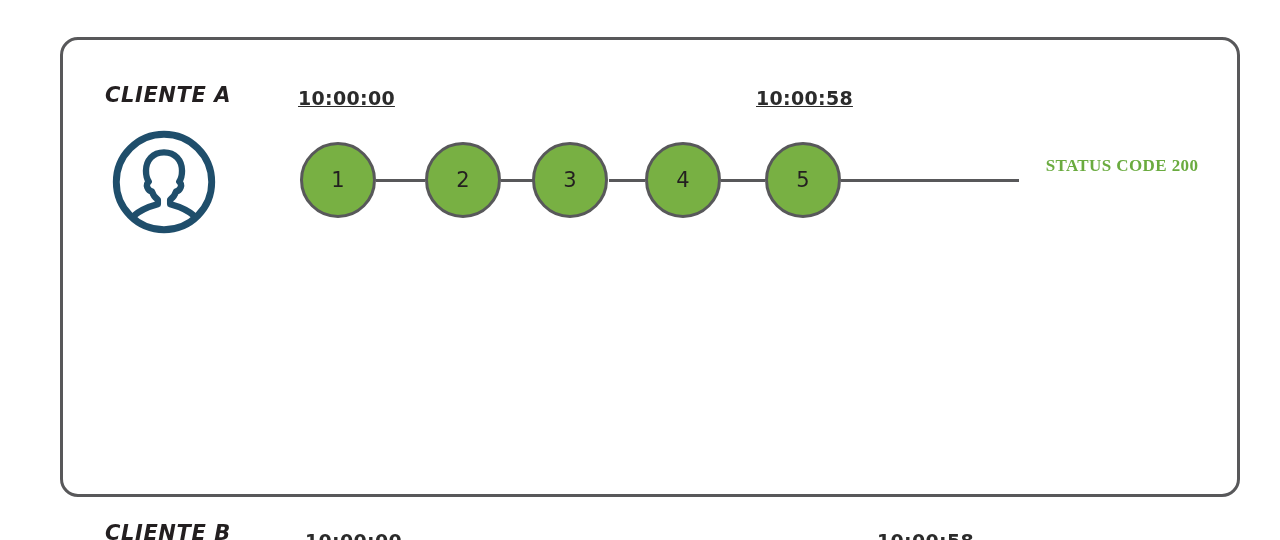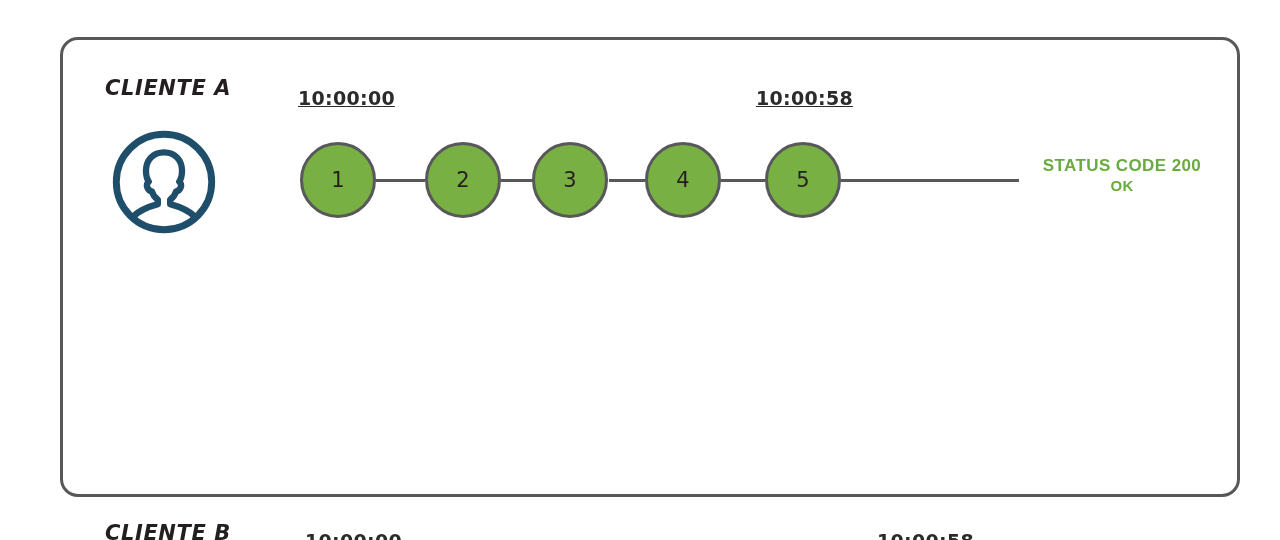--- a/index.html
+++ b/index.html
@@ -51,21 +51,21 @@
     left: 105px;
     width: 220px;
     font-family: "DejaVu Sans", sans-serif;
     font-size: 21px;
     font-style: italic;
     font-weight: 600;
     letter-spacing: 0.6px;
     color: #231f20;
     white-space: nowrap;
   }
-  .row-a .client-label { top: 76px; }
+  .row-a .client-label { top: 83px; }
   .row-b .client-label { top: 296px; }
 
   
   .avatar {
     position: absolute;
     left: 111px;
     width: 106px;
     height: 106px;
   }
   .row-a .avatar { top: 129px; }
@@ -123,21 +123,21 @@
     position: absolute;
     height: 3px;
     margin-top: -1px;
     background: #58585a;
   }
 
   
   .status {
     position: absolute;
     text-align: center;
-    font-family: Liberation Sans, sans-serif;
+    font-family: Liberation Serif, serif;
     font-weight: 600;
     line-height: 1.22;
     white-space: nowrap;
   }
   .status .line1 { font-size: 17px; letter-spacing: 0.4px; }
   .status .line2 { font-size: 15px; letter-spacing: 0.2px; }
 
   .status-a {
     left: 1022px;
     top: 156px;
@@ -190,21 +190,20 @@
 
       <div class="node ok" style="left:0px;">1</div>
       <div class="node ok" style="left:125px;">2</div>
       <div class="node ok" style="left:232px;">3</div>
       <div class="node ok" style="left:345px;">4</div>
       <div class="node ok" style="left:465px;">5</div>
     </div>
 
     <div class="status status-a">
       <div class="line1">STATUS CODE 200</div>
-      <div class="line2">OK</div>
     </div>
   </div>
 
   <div class="row row-b">
 
     <div class="client-label">CLIENTE B</div>
 
     <div class="timestamp ts-b-start">10:00:00</div>
     <div class="timestamp ts-b-end">10:00:58</div>
 

